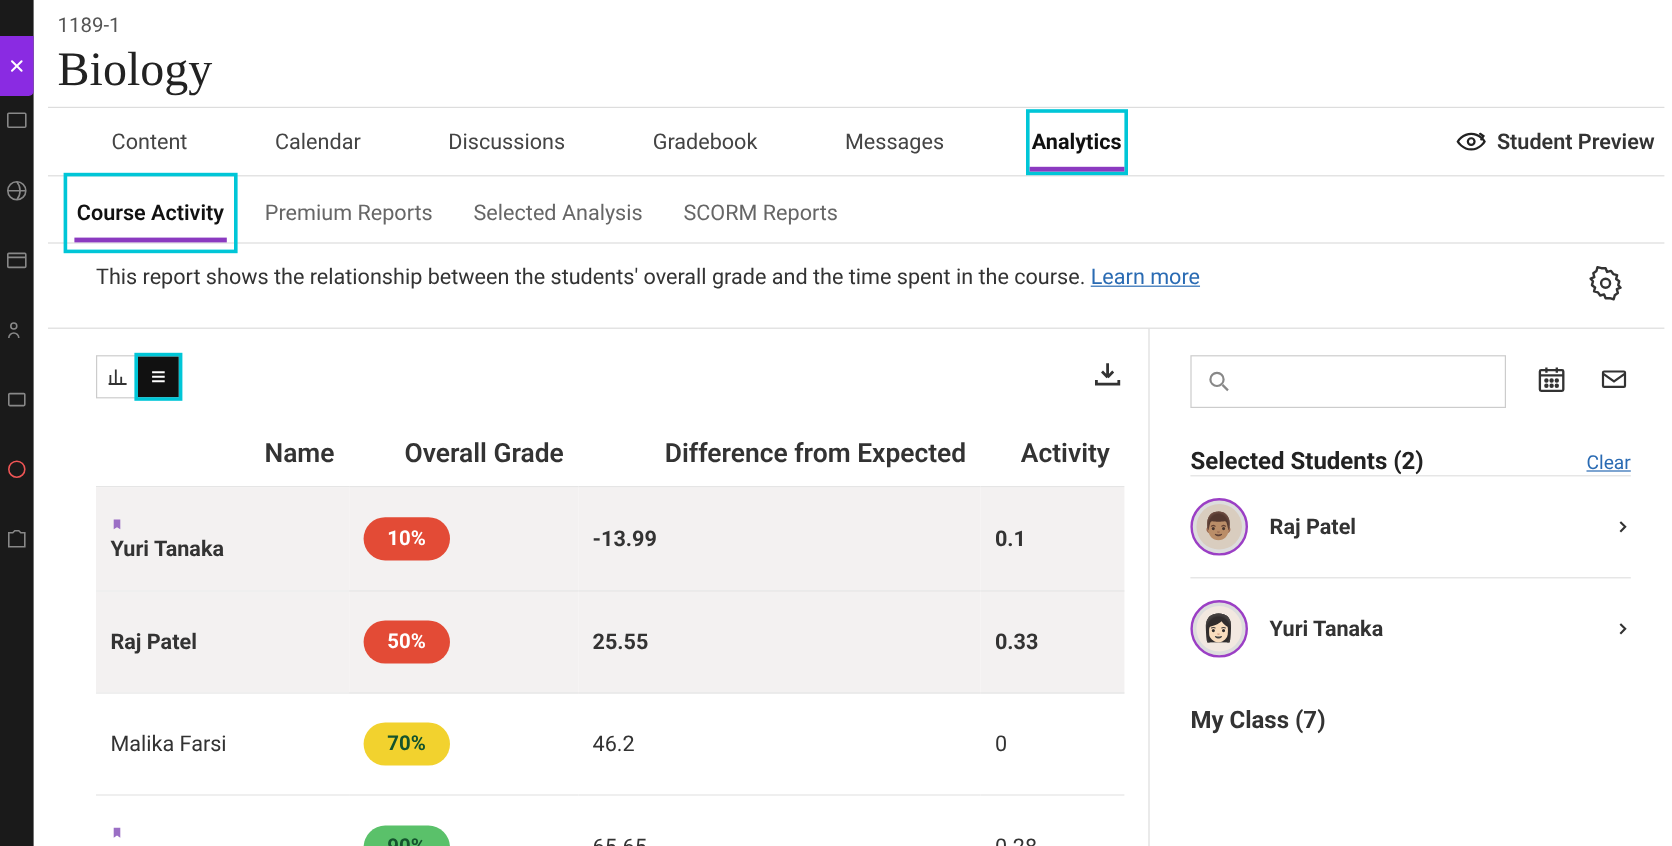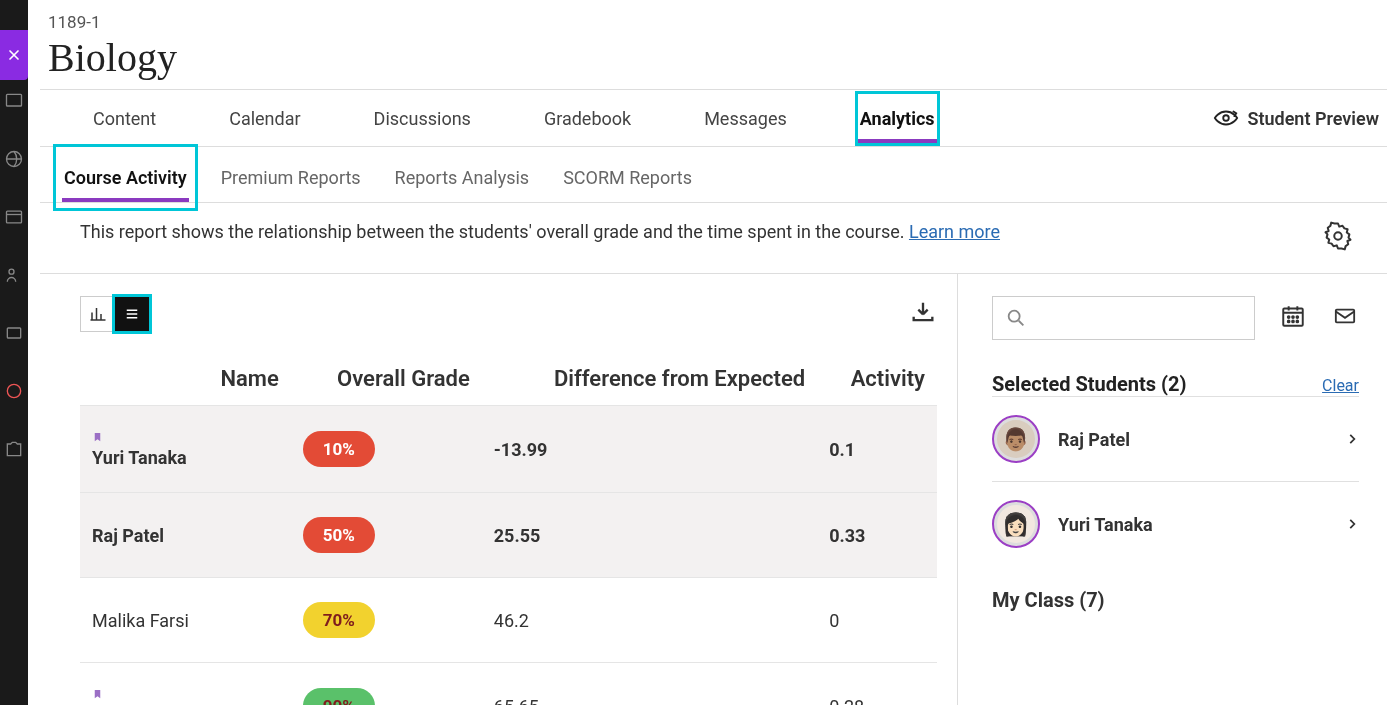--- a/index.html
+++ b/index.html
@@ -181,21 +181,21 @@
 .bookmark {
   display: block;
   width: 11px; height: 14px;
   margin-bottom: 3px;
 }
 .name-cell { position: relative; }
 .grade-pill {
   display: inline-block;
   border-radius: 20px;
   padding: 8px 20px;
-  color: #7f1d1d;
+  color: #14532d;
   font-weight: 700;
   font-size: 17px;
 }
 .pill-red { background: #e34b36; color: #fff; }
 .pill-yellow { background: #f2d22e; }
 .pill-green { background: #5ac16a; }
 .right-side {
   width: 430px;
   border-left: 1px solid #ddd;
   padding: 22px 28px 0 34px;
@@ -331,21 +331,21 @@
           <circle cx="14" cy="11" r="3"></circle>
         <path d="M22 4l3 2-2 3" stroke-linecap="round"></path>
       </svg>
       <span>Student Preview</span>
     </div>
   </div>
 
   <div class="subtabs-row">
     <div class="subtab active highlight">Course Activity</div>
     <div class="subtab">Premium Reports</div>
-    <div class="subtab">Reports Analysis</div>
+    <div class="subtab">Selected Analysis</div>
     <div class="subtab">SCORM Reports</div>
   </div>
 
   <div class="report-desc-row">
     <div class="report-desc">
       <span>This report shows the relationship between the students' overall grade and the time spent in the course. </span><a href="#">Learn more</a>
     </div>
     <div class="gear-btn">
       <svg width="30" height="30" viewBox="0 0 24 24" fill="none" stroke="#333" stroke-width="1.6">
         <circle cx="12" cy="12" r="3"></circle>

